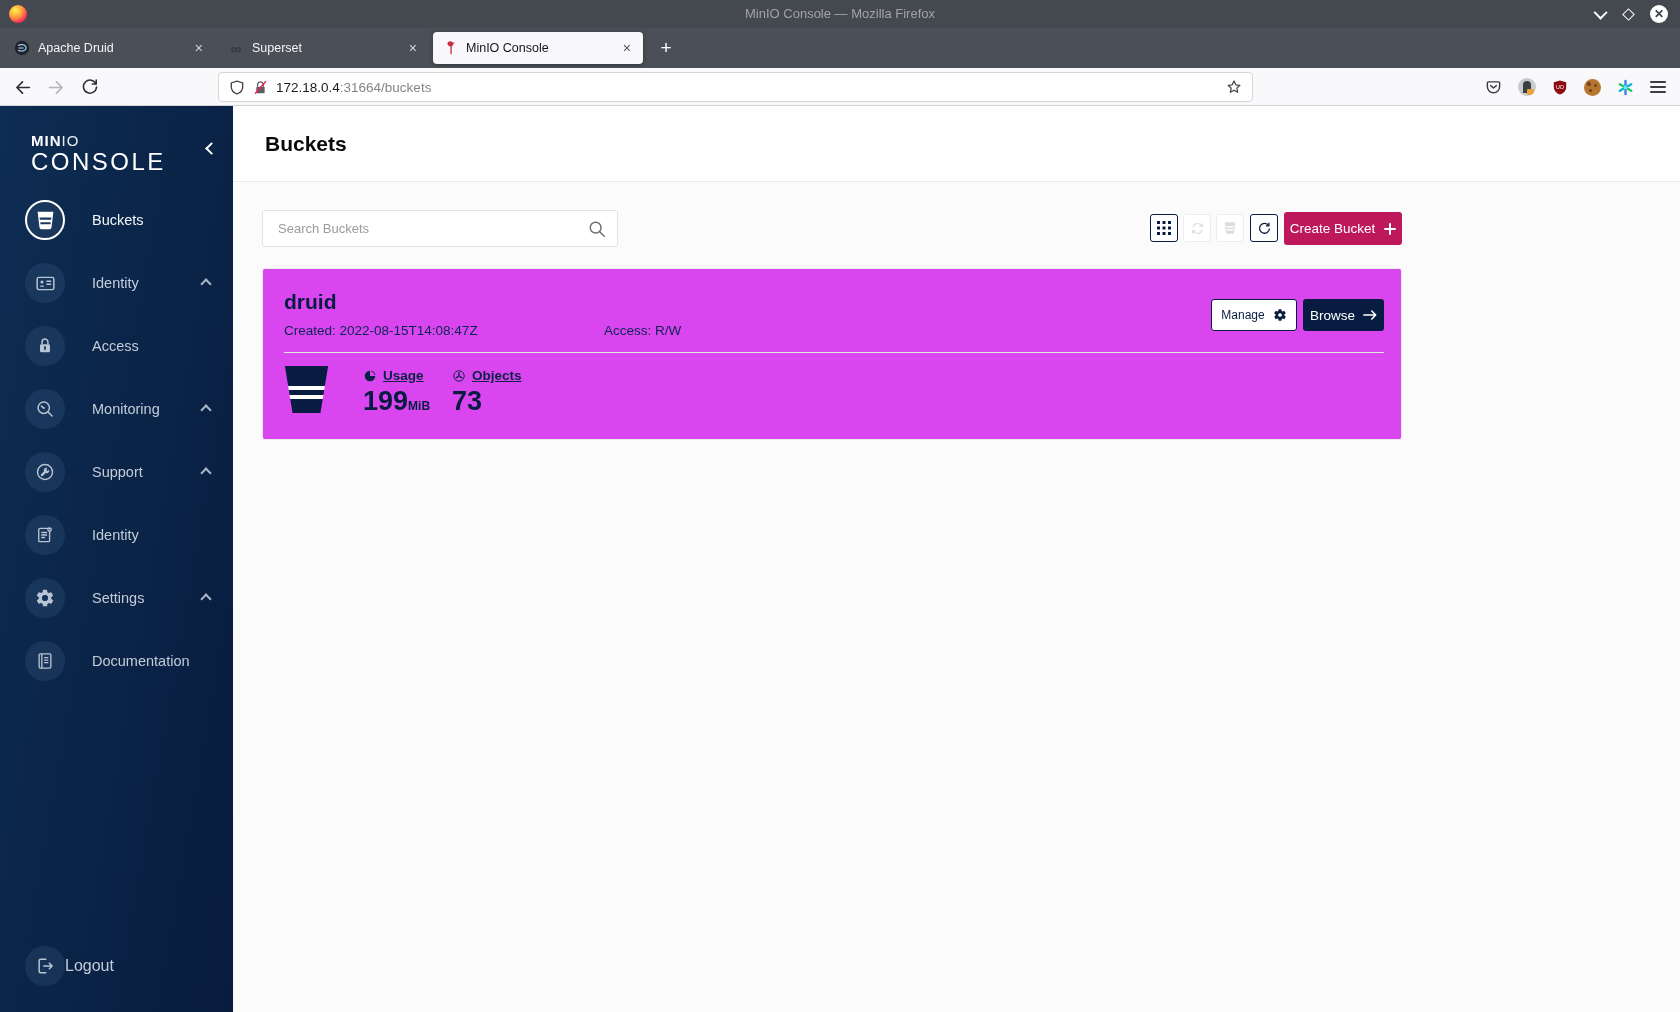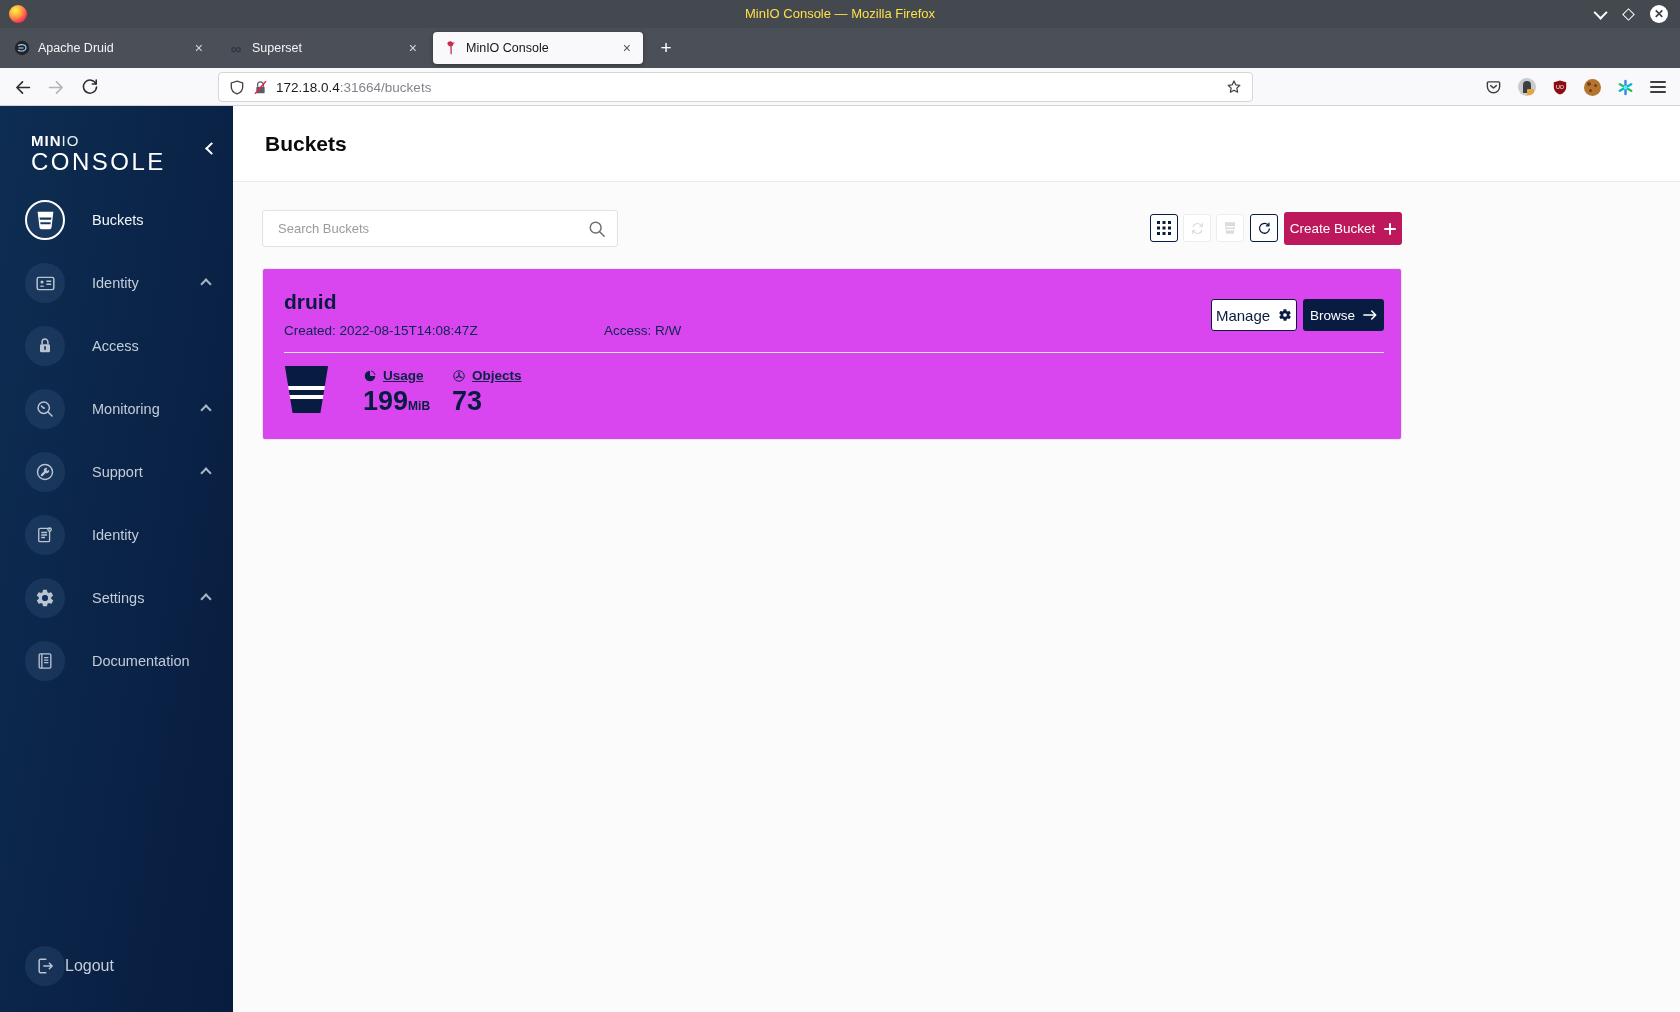--- a/index.html
+++ b/index.html
@@ -3,21 +3,21 @@
 <meta charset="utf-8">
 <style>
   * { box-sizing: border-box; margin: 0; padding: 0; }
   html,body { width:1680px; height:1012px; overflow:hidden; font-family:"Liberation Sans", sans-serif; background:#fbfbfb; }
 
   
   .titlebar { position:absolute; top:0; left:0; width:1680px; height:28px; background:#44484f; }
   .ff-logo { position:absolute; left:9px; top:5px; width:18px; height:18px; border-radius:50%;
     background: radial-gradient(circle at 35% 30%, #ffe944 6%, #ff9640 42%, #ff2f54 72%, #b5317e 100%); }
   .win-title { position:absolute; left:0; right:0; top:0; height:28px; line-height:28px; text-align:center;
-    color:#fde047; font-size:13px; }
+    color:#a3a3a3; font-size:13px; }
   .win-controls { position:absolute; right:12px; top:0; height:28px; display:flex; align-items:center; gap:17px; }
   .wc-min { width:10px; height:10px; border-left:2px solid #fff; border-bottom:2px solid #fff; transform:rotate(-45deg) translateY(-2px); }
   .wc-max { width:9px; height:9px; border:1.5px solid #fff; transform:rotate(45deg); }
   .wc-close { width:18px; height:18px; border-radius:50%; background:#fff; color:#3c4047; font-size:12px; font-weight:bold;
     display:flex; align-items:center; justify-content:center; line-height:1; }
 
   
   .tabstrip { position:absolute; top:28px; left:0; width:1680px; height:40px; background:#4b4f57;
     display:flex; align-items:center; padding-left:5px; }
   .tab { width:210px; height:32px; margin-right:4px; border-radius:4px; display:flex; align-items:center;
@@ -92,21 +92,21 @@
   .create-btn { position:absolute; left:1051px; top:106px; width:118px; height:33px; background:#be185d;
     border-radius:3px; color:#fff; font-size:13.5px; display:flex; align-items:center; justify-content:center; gap:9px; cursor:pointer; }
 
   
   .card { position:absolute; left:29px; top:162px; width:1140px; height:172px; background:#d946ef;
     border:1px solid #eaeaea; border-radius:3px; }
   .bucket-name { position:absolute; left:21px; top:21px; font-size:21px; font-weight:700; color:#081C42; cursor:pointer; }
   .bucket-meta { position:absolute; top:54px; font-size:13.5px; color:#0a2550; }
   .meta-created { left:21px; } .meta-access { left:341px; }
   .manage-btn { position:absolute; left:948px; top:30px; width:86px; height:32px; background:#fff;
-    border:1px solid #081C42; border-radius:3px; color:#081C42; font-size:15px;
+    border:1px solid #081C42; border-radius:3px; color:#081C42; font-size:12px;
     display:flex; align-items:center; justify-content:center; gap:8px; cursor:pointer; }
   .browse-btn { position:absolute; left:1040px; top:30px; width:81px; height:32px; background:#081C42;
     border-radius:3px; color:#fff; font-size:13.5px; display:flex; align-items:center; justify-content:center; gap:8px; cursor:pointer; }
   .card-divider { position:absolute; left:21px; top:83px; width:1100px; border-top:1px solid #e6e6e6; }
   .big-bucket { position:absolute; left:21px; top:97px; width:45px; height:47px;
     clip-path:polygon(2% 0, 98% 0, 81% 100%, 19% 100%);
     background:linear-gradient(#081C42 0 42%, #fff 42% 50%, #081C42 50% 62%, #fff 62% 70%, #081C42 70% 100%); }
   .metric { position:absolute; top:99px; }
   .metric-usage { left:100px; } .metric-objects { left:189px; }
   .metric-head { display:flex; align-items:center; gap:6px; font-size:13.5px; font-weight:700; color:#0a2145;text-decoration:underline; }

